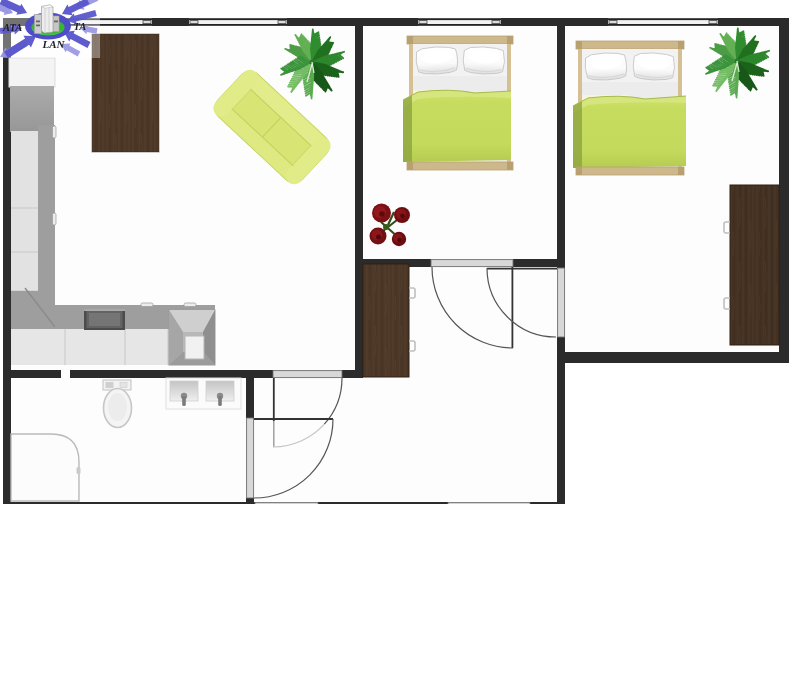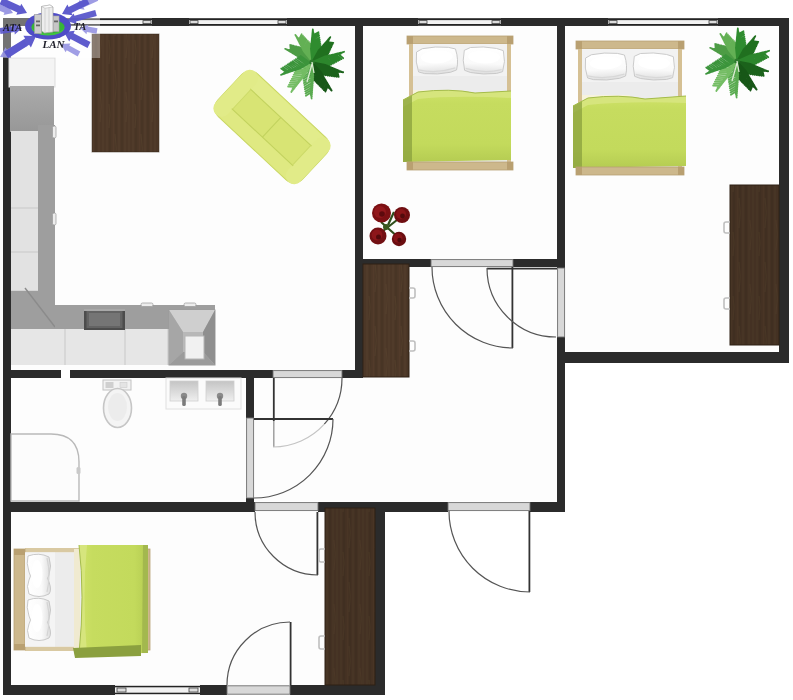--- a/index.html
+++ b/index.html
@@ -1,16 +1,16 @@
 <!DOCTYPE html>
 <html><head>
 <meta charset="utf-8">
 <style>
 html,body{margin:0;padding:0;background:#ffffff;}
-#c{position:relative;width:793px;height:700px;overflow:hidden;font-family:"Liberation Sans",sans-serif;}
+#c{position:relative;width:793px;height:504px;overflow:hidden;font-family:"Liberation Sans",sans-serif;}
 svg{display:block;}
 </style>
 </head>
 <body>
 <div id="c">
 <svg width="793" height="700" viewBox="0 0 793 700">
 <defs>
 <pattern id="wood" patternUnits="userSpaceOnUse" width="26" height="64">
   <rect width="26" height="64" fill="#4c3727"></rect>
   <path d="M3,0 V64 M9.5,0 V64 M15,0 V64 M21,0 V64 M25,0 V64" stroke="#573f2d" stroke-width="1.4" opacity=".5" fill="none"></path>

